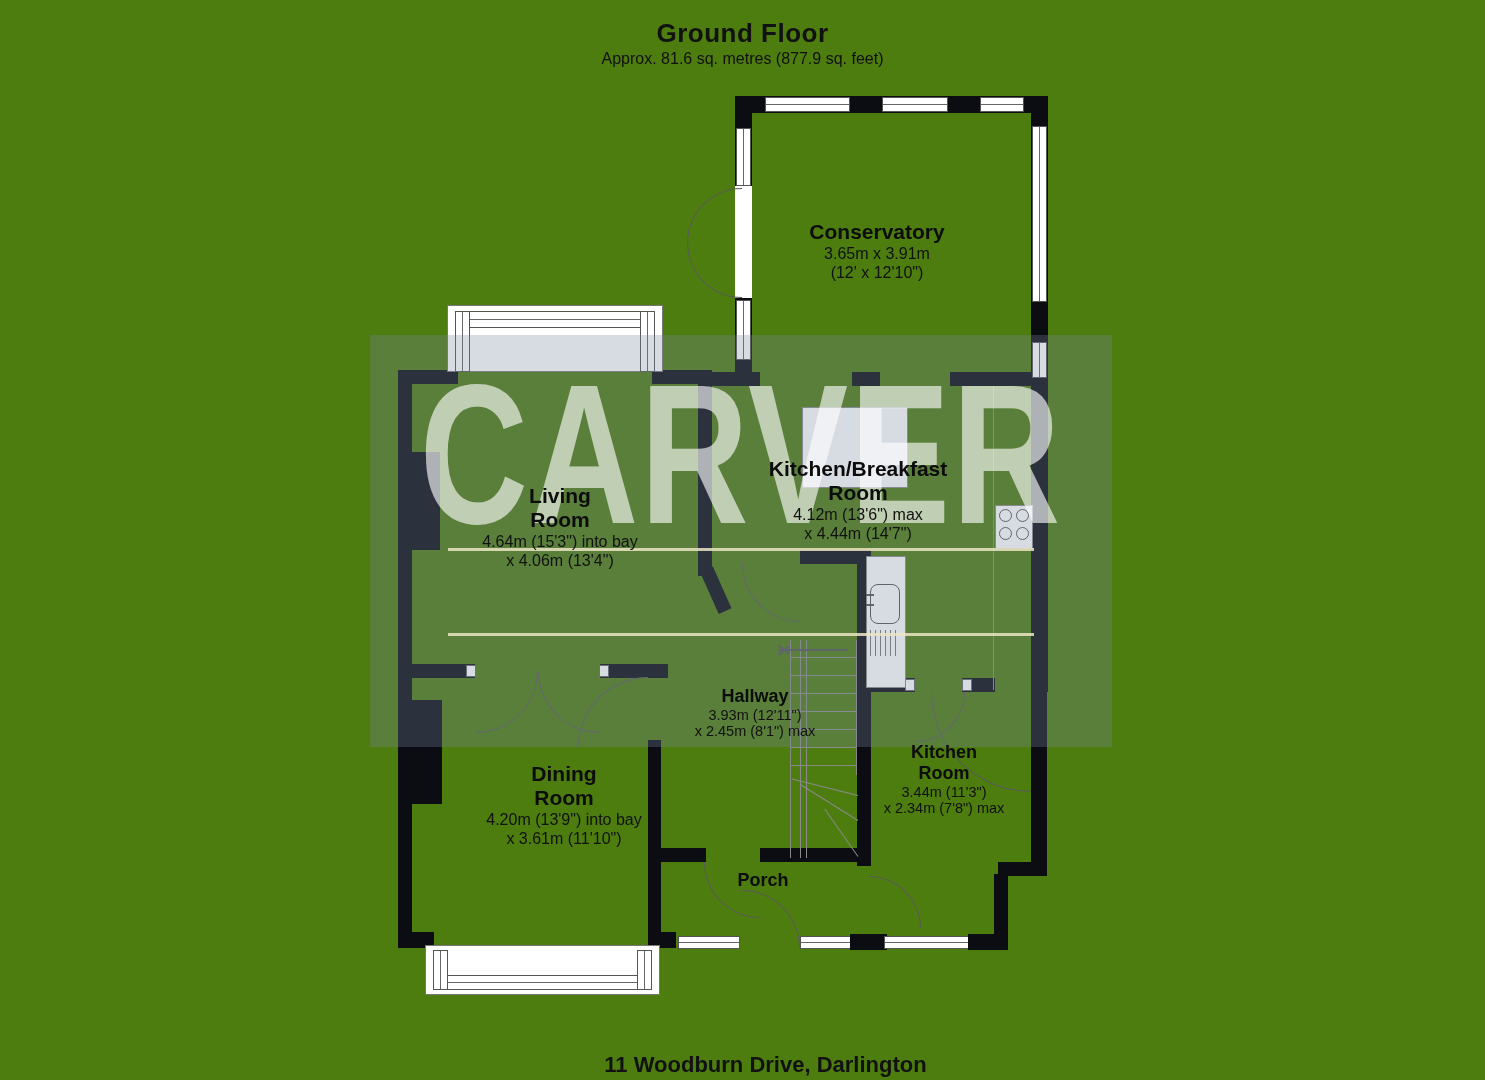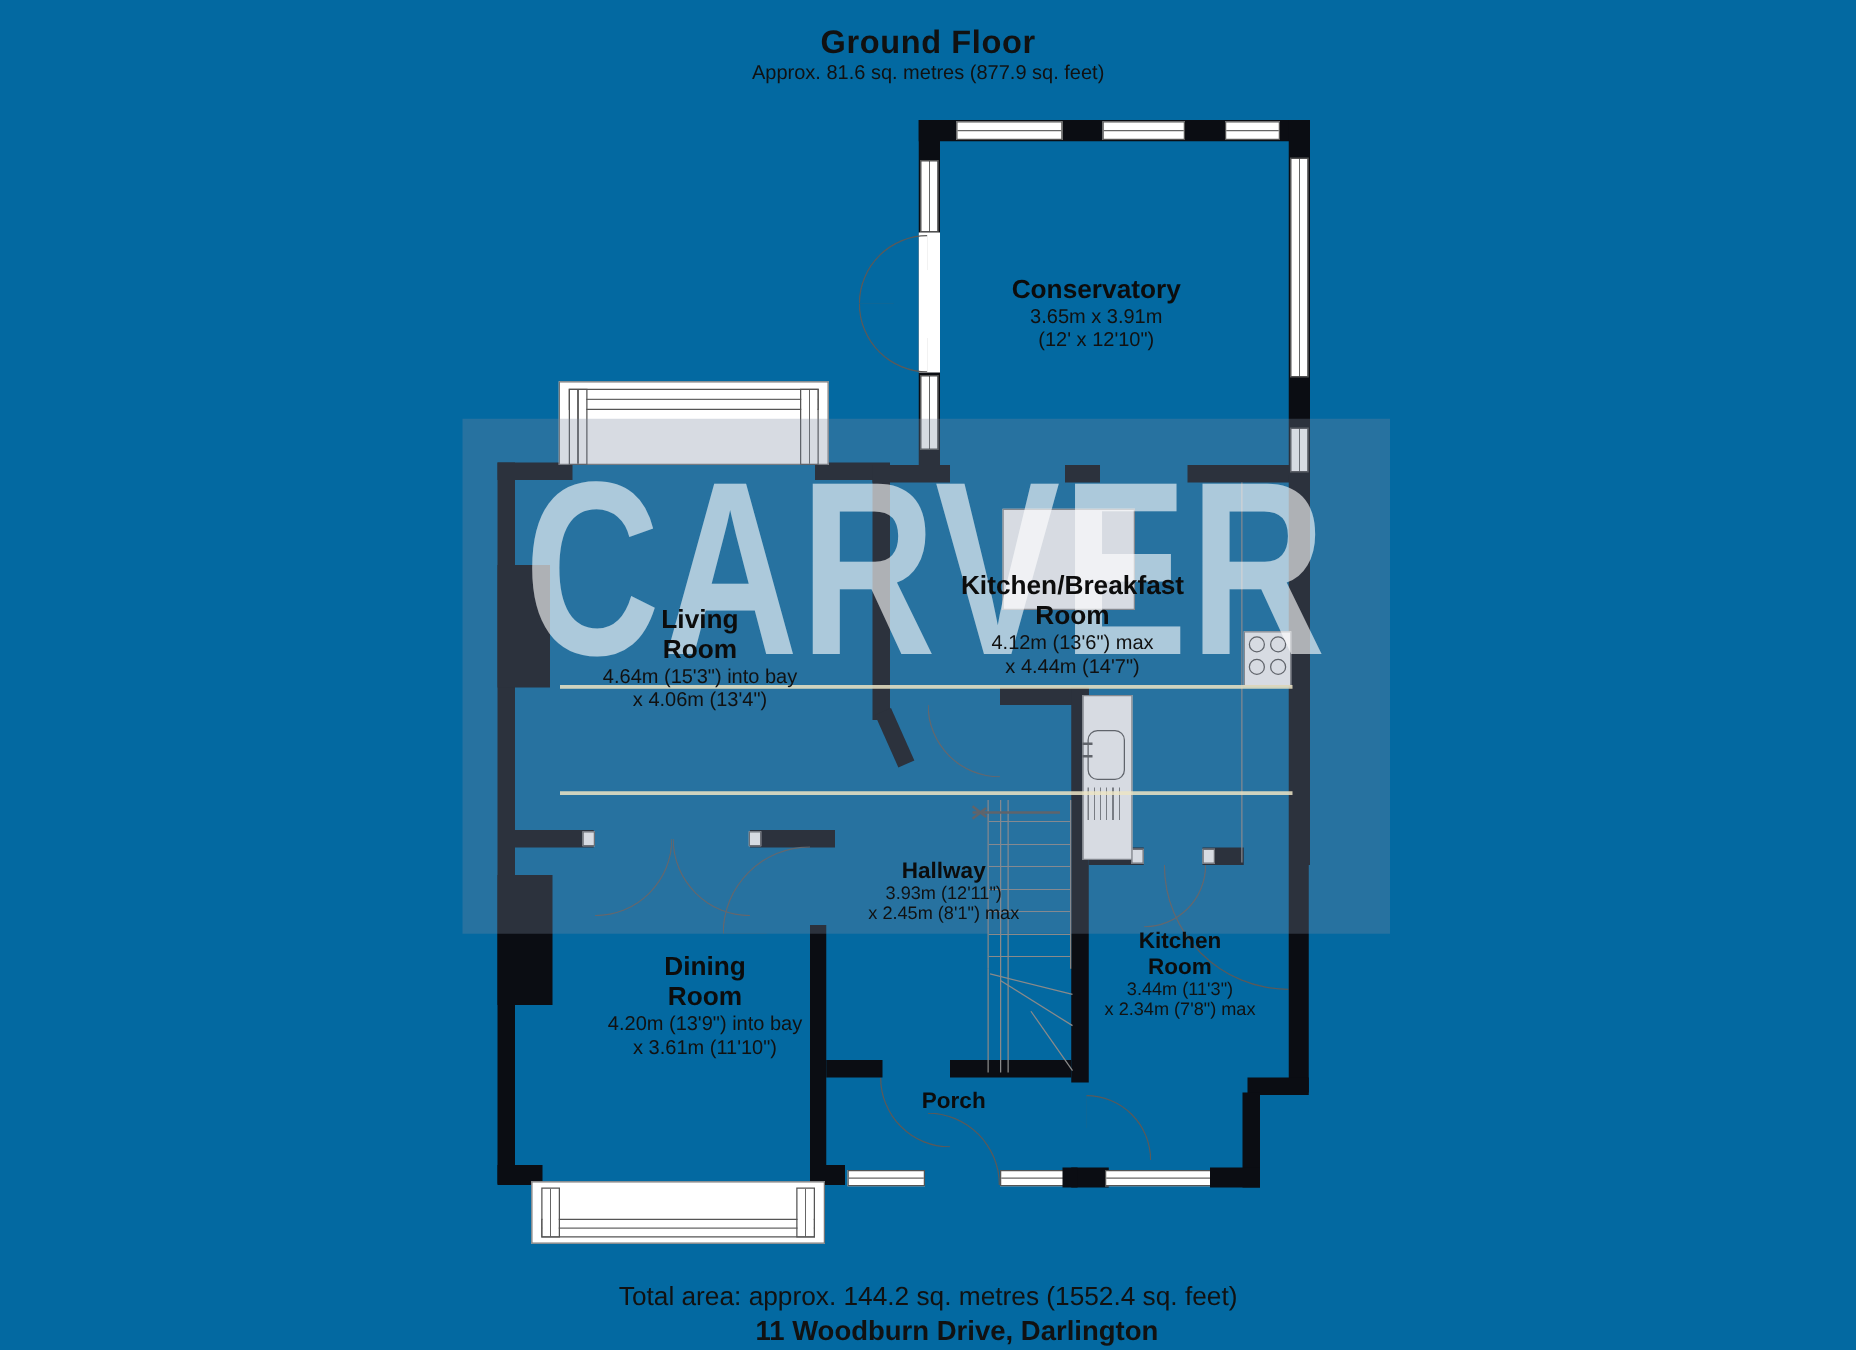--- a/index.html
+++ b/index.html
@@ -1,16 +1,16 @@
 <!DOCTYPE html>
 <html><head>
 <meta charset="utf-8">
 <style>
   html,body{margin:0;padding:0;background:#fff;}
-  #canvas{position:relative;width:1485px;height:1080px;background:#0369a1;overflow:hidden;
+  #canvas{position:relative;width:1485px;height:1080px;background:#4d7c0f;overflow:hidden;
           font-family:"Liberation Sans", sans-serif;color:#111;}
   
   .hdr{position:absolute;left:0;right:0;text-align:center;}
   .title{top:18px;font-size:26px;font-weight:bold;letter-spacing:.5px;}
   .subtitle{top:50px;font-size:16px;}
   .foot1{top:1026px;font-size:21px;}
   .foot2{top:1052px;font-size:22px;font-weight:bold;margin-left:46px;}
   
   .plan{position:absolute;inset:0;z-index:1;}
   .w{position:absolute;background:#0b0d13;}
@@ -209,16 +209,15 @@
       <div class="rname-sm">Room</div>
       <div class="rdim-sm">3.44m (11'3")</div>
       <div class="rdim-sm">x 2.34m (7'8") max</div>
     </div>
 
     <div class="lab" style="left:763px;top:870px;">
       <div class="rname-sm">Porch</div>
     </div>
   </div>
 
-  <div class="hdr foot1">Total area: approx. 144.2 sq. metres (1552.4 sq. feet)</div>
   <div class="hdr foot2">11 Woodburn Drive, Darlington</div>
 
 </div>
 
 </body></html>

